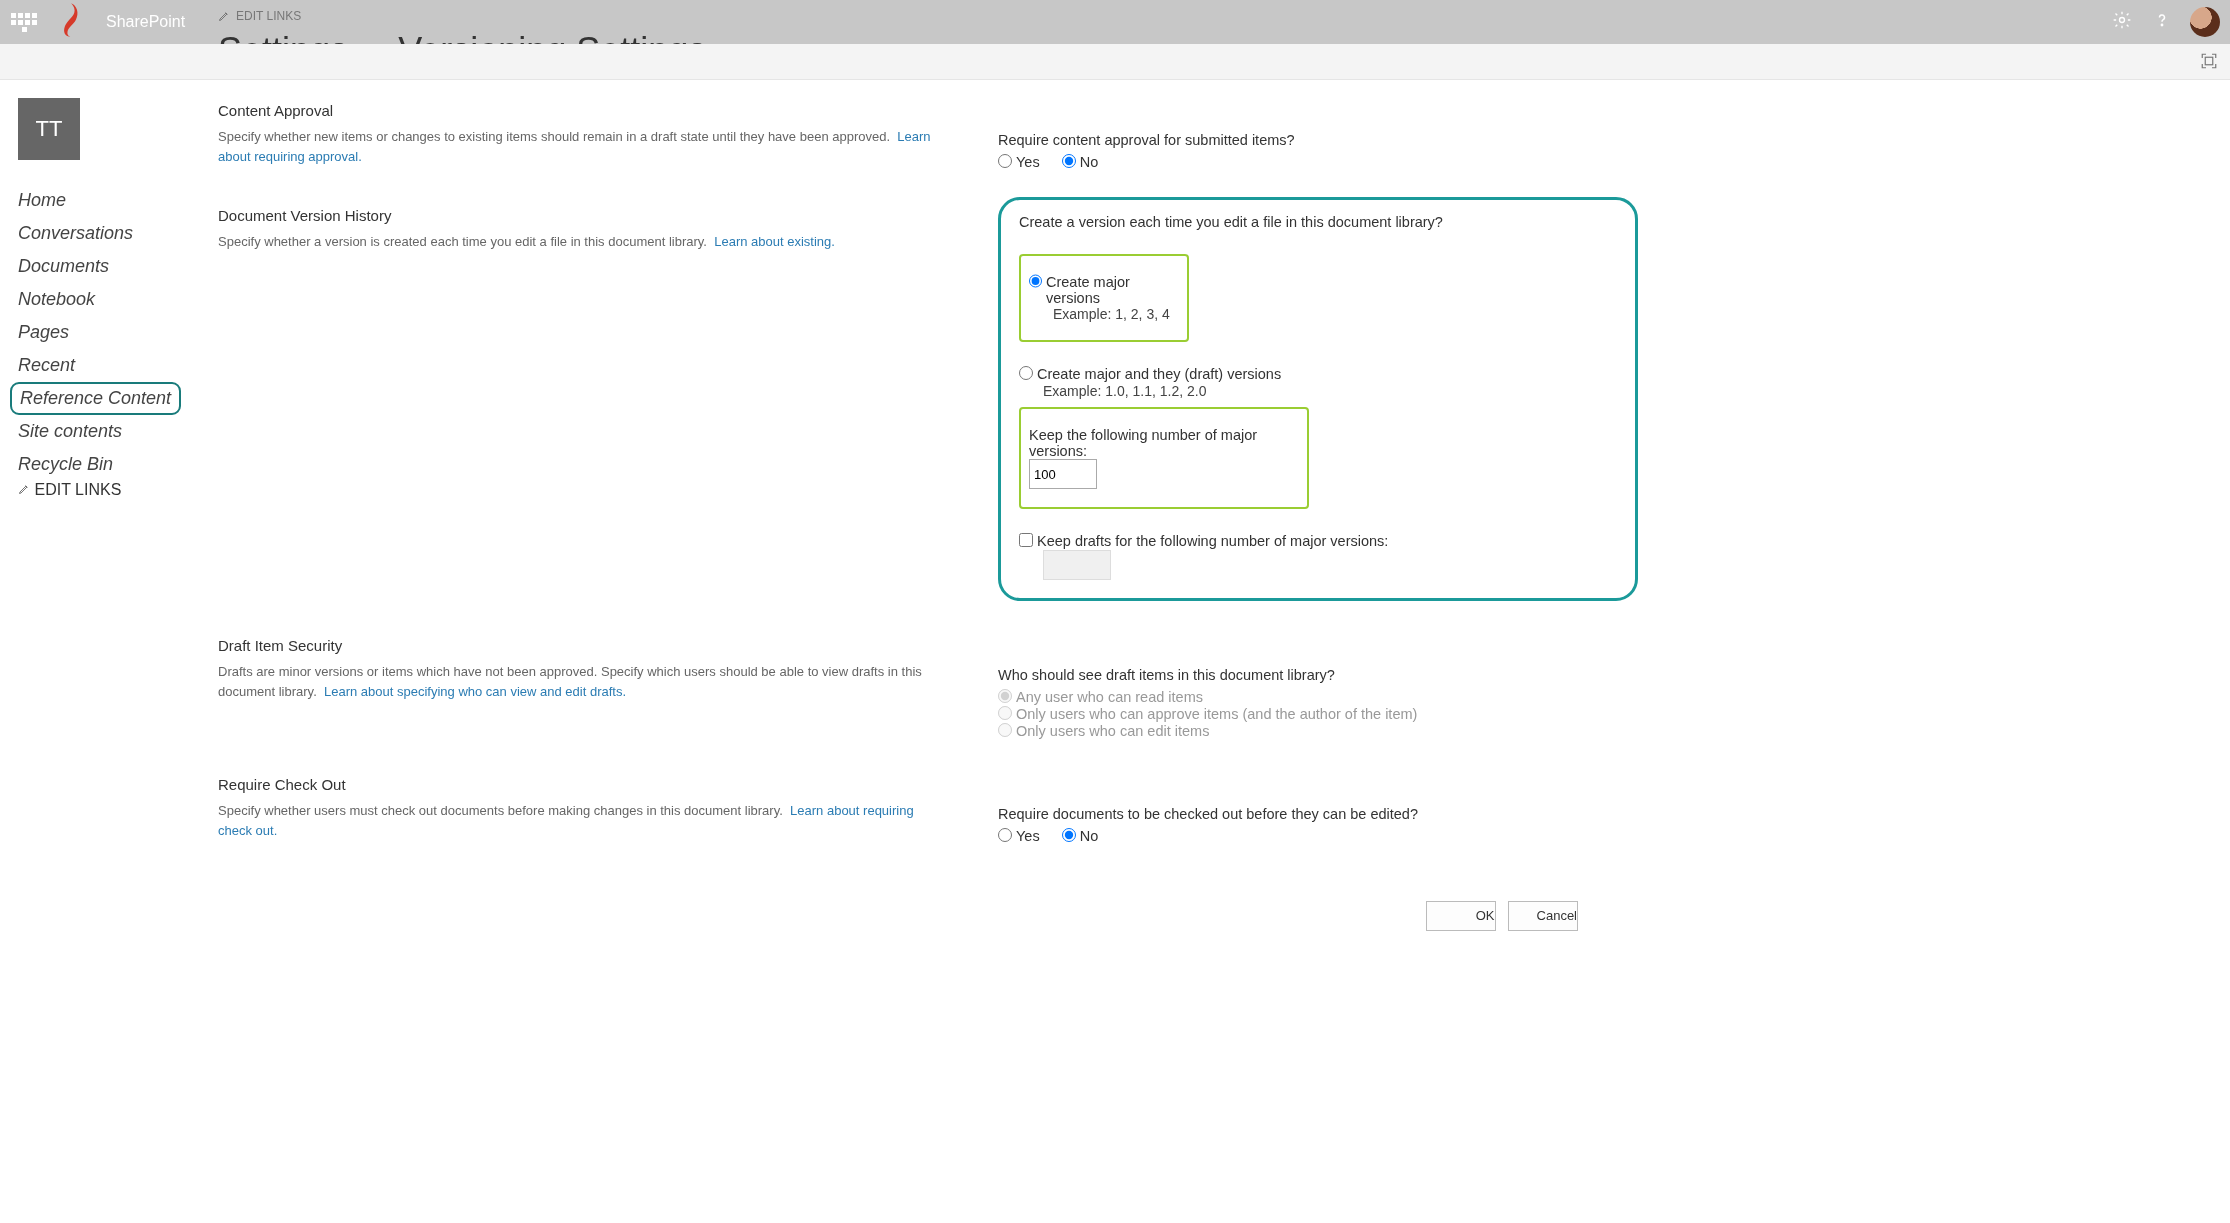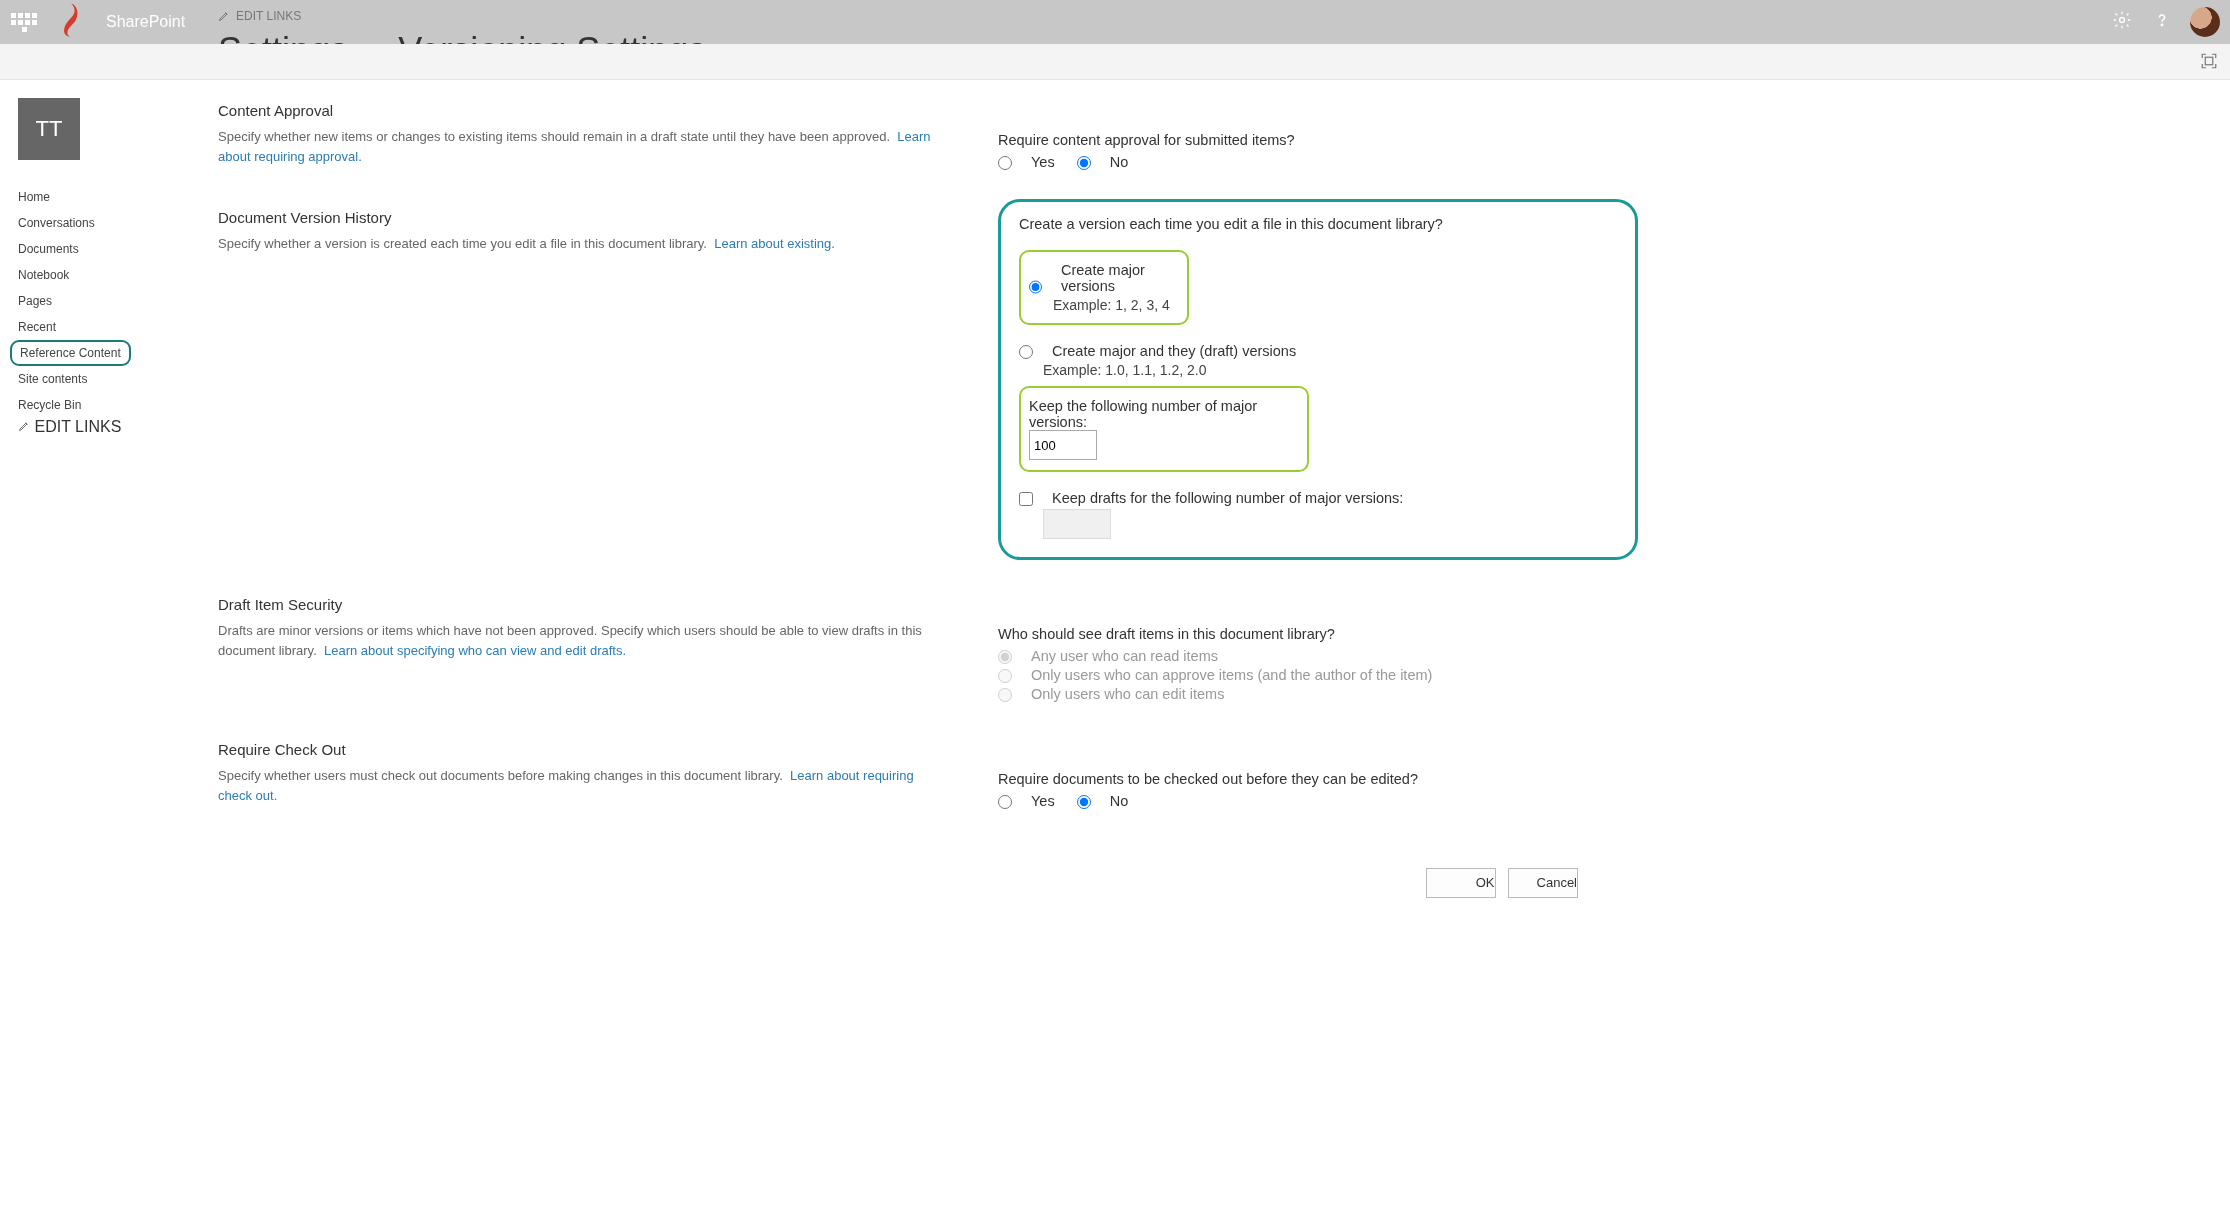--- a/index.html
+++ b/index.html
@@ -28,44 +28,44 @@
 
 
 .title-row { display: flex; align-items: center; margin-bottom: 24px; }
 .site-tile { width: 62px; height: 62px; background: #666; color: #fff; display: flex; align-items: center; justify-content: center; font-size: 22px; font-weight: 300; margin-right: 20px; }
 .title-text .edit-links { font-size: 12px; color: #777; display: inline-flex; align-items: center; gap: 6px; cursor: pointer; }
 .title-text h1 { font-size: 36px; font-weight: 300; color: #333; margin-top: 4px; }
 .title-text h1 .crumb-sep { font-size: 20px; vertical-align: middle; margin: 0 10px; color: #333; }
 .title-text h1 a { color: #333; text-decoration: none; }
 
 
-.quick-launch { list-style: none; font-size: 12px; }
+.quick-launch { list-style: none; font-size: 18px; font-style: italic; }
 .quick-launch li { padding: 6px 0; color: #444; cursor: pointer; }
 .quick-launch li.highlighted { border: 2.5px solid #197b7b; border-radius: 9px; padding: 4px 8px; margin-left: -8px; display: inline-block; }
 
 
 .form-area { max-width: 1420px; }
 .form-row { display: flex; padding: 0 0 36px 0; }
 .form-row .desc { flex: 0 0 780px; padding-right: 60px; }
 .form-row .desc h3 { font-size: 15px; font-weight: 400; color: #333; margin-bottom: 8px; }
 .form-row .desc p { font-size: 13px; color: #666; line-height: 1.5; }
 .form-row .desc p a { color: #2b7cb3; text-decoration: none; }
 .form-row .ctrl { flex: 1; font-size: 14.5px; color: #333; padding-top: 30px; }
 .ctrl .q { margin-bottom: 6px; }
-.ctrl label { margin-right: 18px; display: inline-flex; align-items: flex-end; gap: 19px; cursor: pointer; }
+.ctrl label { margin-right: 18px; display: inline-flex; align-items: flex-start; gap: 4px; cursor: pointer; }
 .ctrl label.disabled { color: #999; cursor: default; }
 .ctrl input[type=radio], .ctrl input[type=checkbox] { width: 14px; height: 14px; cursor: pointer; }
 .ctrl .indent { margin-left: 24px; font-size: 14px; color: #444; }
 .ctrl .sub { margin-top: 8px; }
 .ctrl input[type=text] { width: 68px; height: 30px; font-size: 13px; padding: 2px 4px; border: 1px solid #aaa; }
 .ctrl input[type=text]:disabled { background: #f0f0f0; border-color: #ddd; }
 
 
 .anno-teal { border: 3px solid #1b9a9a; border-radius: 22px; padding: 14px 18px 18px 18px; margin-top: -10px; }
-.anno-green { border: 2.5px solid #9acd32; border-radius: 10px; padding: 10px 8px; margin: 18px 0; display: block; max-width: 290px; }
+.anno-green { border: 2.5px solid #9acd32; border-radius: 4px; padding: 18px 8px; margin: 24px 0; display: block; max-width: 290px; }
 
 
 .btn-row { text-align: right; padding-right: 60px; margin-top: 20px; }
 .btn { display: inline-block; min-width: 70px; height: 30px; line-height: 28px; text-align: right; border: 1px solid #bbb; background: #fdfdfd; font-size: 13px; color: #333; margin-left: 8px; cursor: pointer; }
 
 .pencil-ico { width: 12px; height: 12px; }
 </style>
 </head>
 <body>
 

